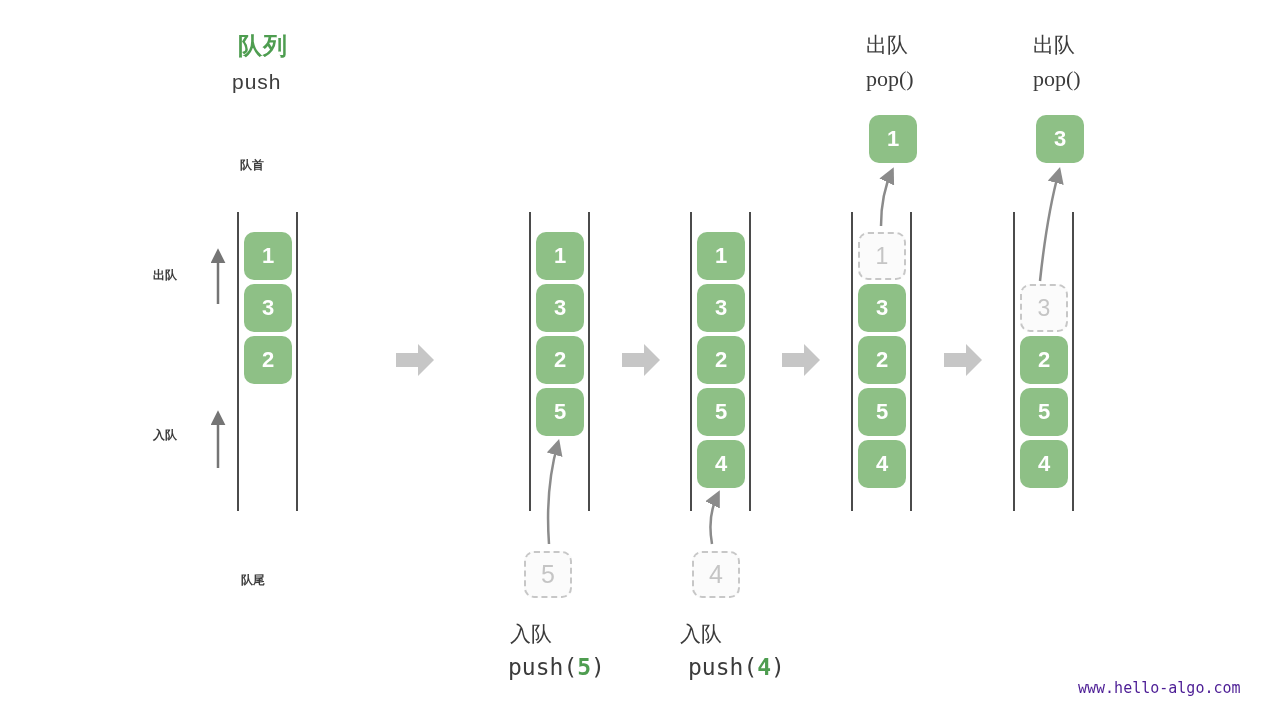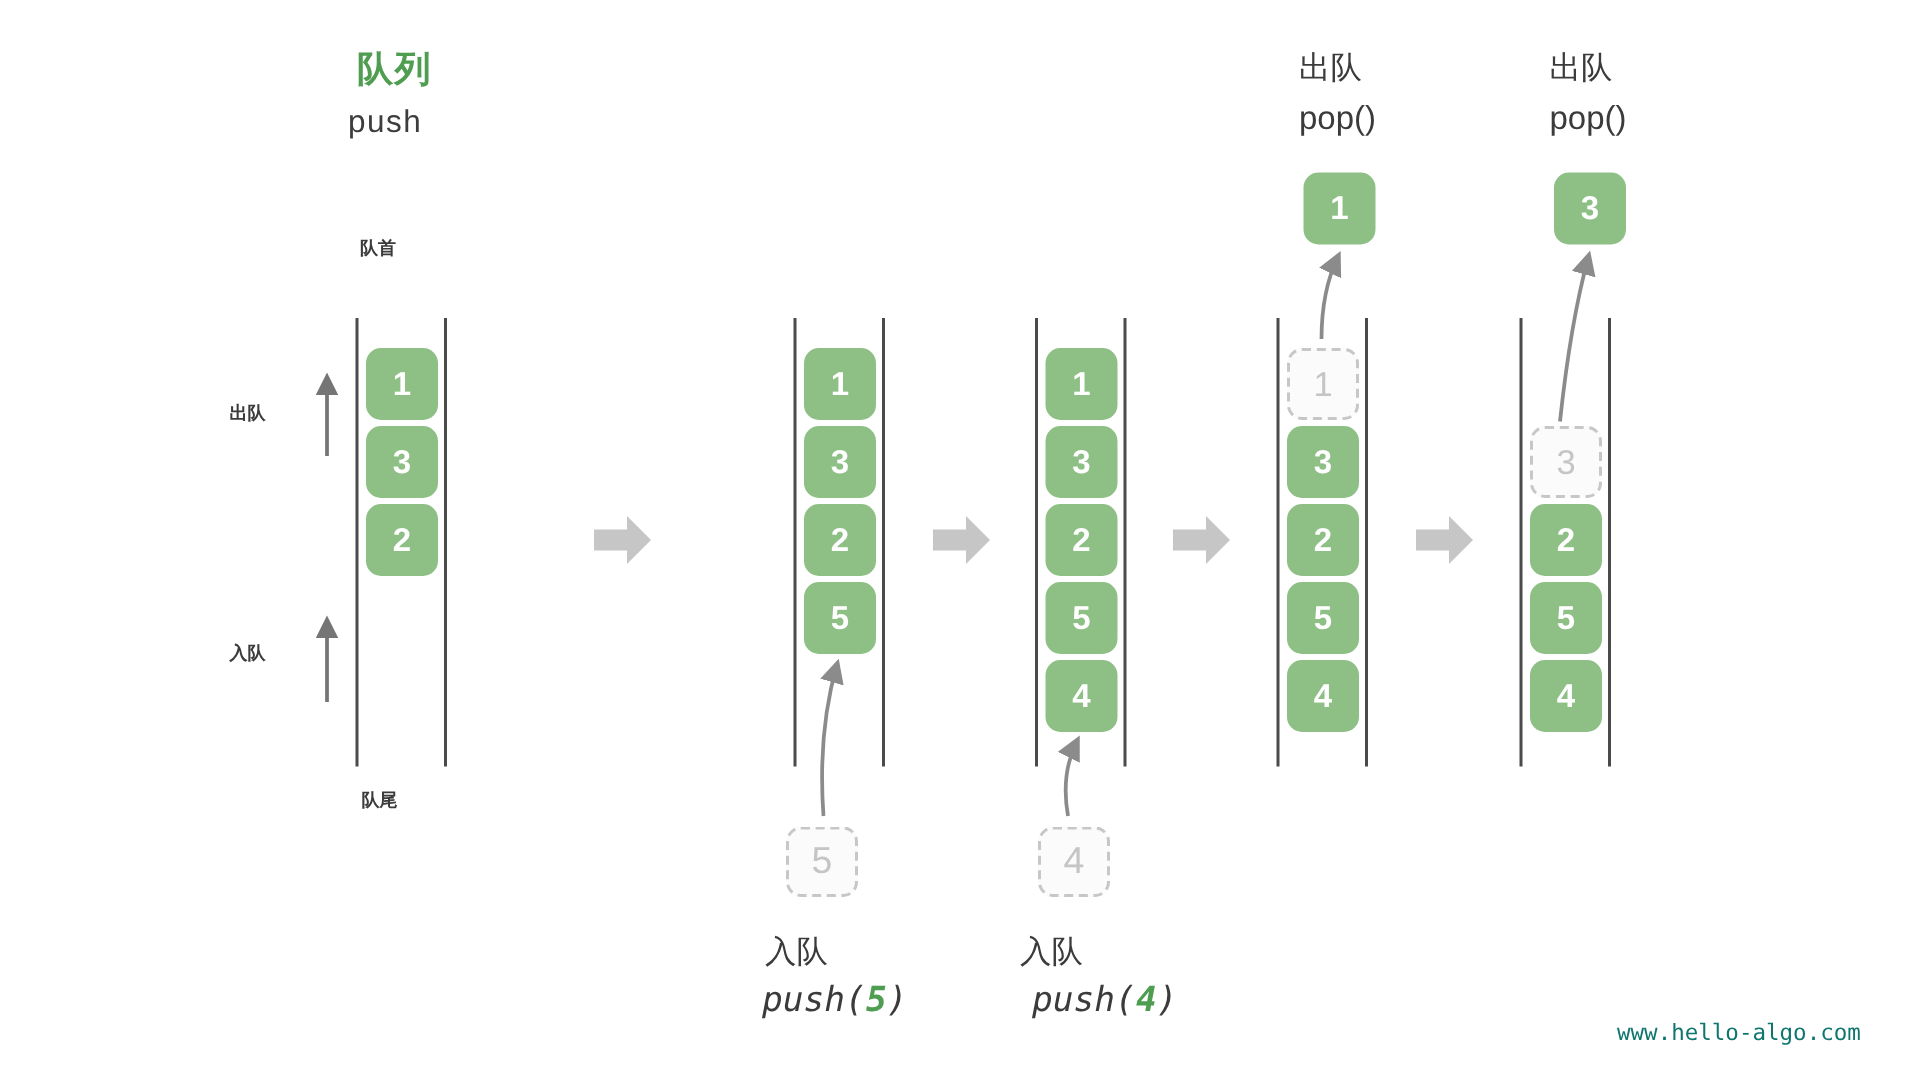--- a/index.html
+++ b/index.html
@@ -25,26 +25,26 @@
     background:#fbfbfb; border:2px dashed #c7c7c7;
     color:#c5c5c5; font-weight:normal; font-size:23px;
   }
   .pending { height:47px; font-size:25px; }
 
   .txt { position:absolute; white-space:nowrap; color:var(--text-dark, #3b3b3b); }
   .zh       { font-size:12px; font-weight:bold; }
   .zh-light { font-size:21px; font-weight:normal; }
   .title-zh { font-size:24px; font-weight:bold; color:var(--title-green, #4e9d50); letter-spacing:1px; }
   .title-en { font-size:21px; letter-spacing:1px; color:#3d3d3d; }
-  .code     { font-family:Liberation Sans, sans-serif; font-size:22px; font-weight:normal; }
-  .code-big { font-family:"DejaVu Sans Mono", monospace; font-size:23px;font-style:italic; }
+  .code     { font-family:Liberation Serif, serif; font-size:22px; font-weight:normal; }
+  .code-big { font-family:"DejaVu Sans Mono", monospace; font-size:23px; }
   .green-digit { color:var(--title-green, #4e9d50); font-weight:bold; }
   .watermark {
     font-family:"DejaVu Sans Mono", monospace; font-size:15px;
-    color:#0f766e; font-weight:normal;
+    color:#4c1d95; font-weight:normal;
   }
 </style>
 </head>
 <body>
 
 <div class="stage">
 
   <svg class="overlay" width="1280" height="720" viewBox="0 0 1280 720">
     <defs>
       <marker id="arrowGray" viewBox="0 0 10 10" refX="7.5" refY="5" markerWidth="6.5" markerHeight="6.5" orient="auto-start-reverse">
@@ -66,21 +66,21 @@
     <path d="M 549 544 Q 545 488 558 443" fill="none" stroke="#8b8b8b" stroke-width="2.5" marker-end="url(#arrowGray)"></path>
     <path d="M 712 544 Q 707 516 718 494" fill="none" stroke="#8b8b8b" stroke-width="2.5" marker-end="url(#arrowGray)"></path>
     <path d="M 881 226 Q 881 194 892 171" fill="none" stroke="#8b8b8b" stroke-width="2.5" marker-end="url(#arrowGray)"></path>
     <path d="M 1040 281 Q 1047 215 1059 171" fill="none" stroke="#8b8b8b" stroke-width="2.5" marker-end="url(#arrowGray)"></path>
   </svg>
 
   <div class="txt title-zh" style="left:238px;top:30px">队列</div>
   <div class="txt title-en" style="left:232px;top:70px">push</div>
 
   <div class="txt zh" style="left:240px;top:157px">队首</div>
-  <div class="txt zh" style="left:241px;top:525px">队尾</div>
+  <div class="txt zh" style="left:241px;top:572px">队尾</div>
   <div class="txt zh" style="left:153px;top:267px">出队</div>
   <div class="txt zh" style="left:153px;top:427px">入队</div>
 
   <div class="col" style="left:237px"></div>
   <div class="col" style="left:529px"></div>
   <div class="col" style="left:690px"></div>
   <div class="col" style="left:851px"></div>
   <div class="col" style="left:1013px"></div>
 
   <div class="qbox" style="left:244px;top:232px">1</div>

